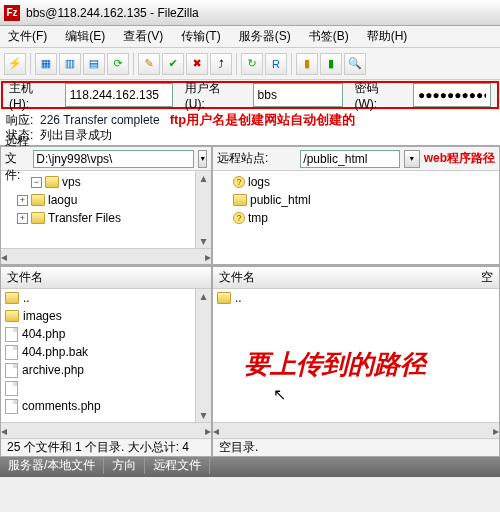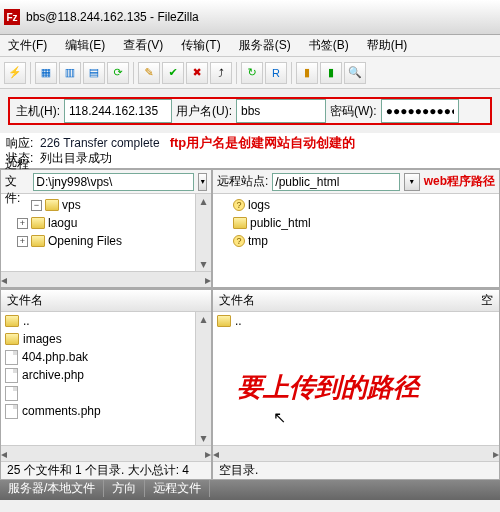--- a/index.html
+++ b/index.html
@@ -1,24 +1,24 @@
 <!DOCTYPE html>
 <html><head>
 <meta charset="utf-8">
 <style>
 *{box-sizing:border-box;margin:0;padding:0;font-family:"Microsoft YaHei",SimSun,Arial,sans-serif;font-size:12px}
 body{background:#f0f0f0;width:500px;height:512px;overflow:hidden}
-.titlebar{height:26px;background:linear-gradient(#fff,#d8d8d8);display:flex;align-items:center;padding:17px 4px;border-bottom:1px solid #aaa}
+.titlebar{height:26px;background:linear-gradient(#fff,#d8d8d8);display:flex;align-items:center;padding:8px 4px;border-bottom:1px solid #aaa}
 .logo{width:16px;height:16px;background:#b00;color:#fff;font-weight:bold;display:flex;align-items:center;justify-content:center;font-size:10px;margin-right:6px}
 .menubar{height:22px;background:#f4f4f4;display:flex;align-items:center;padding:0 4px;gap:10px;border-bottom:1px solid #ccc}
 .menubar span{padding:2px 4px}
 .toolbar{height:32px;background:#f4f4f4;display:flex;align-items:center;padding:2px 4px;gap:2px;border-bottom:1px solid #ccc}
 .tbtn{width:22px;height:22px;border:1px solid #ccc;background:linear-gradient(#fff,#e8e8e8);display:flex;align-items:center;justify-content:center;font-size:11px}
 .sep{width:1px;height:22px;background:#ccc;margin:0 2px}
-.connbar{height:28px;background:#f4f4f4;display:flex;align-items:center;padding:2px 6px;gap:4px;border:2px solid #d00;margin:8px}
+.connbar{height:28px;background:#f4f4f4;display:flex;align-items:center;padding:2px 6px;gap:12px;border:2px solid #d00;margin:1px}
 .connbar input{height:24px;border:1px solid #7a9;padding:0 4px;font-size:12px}
 .log{padding:2px 6px;background:#fff;font-size:11px;line-height:15px}
 .log .r1{color:#888;text-decoration:line-through}
 .log .green{color:#0f172a}
 .anno-red{color:#d00;font-weight:bold;font-size:13px}
 .split{display:flex;height:120px;border-top:1px solid #aaa}
 .panel{border:1px solid #aaa;background:#fff;display:flex;flex-direction:column}
 .panel.left{width:212px}
 .panel.right{flex:1}
 .siterow{display:flex;align-items:center;height:24px;background:#f4f4f4;border-bottom:1px solid #ccc;padding:0 4px;gap:4px}
@@ -111,37 +111,37 @@
             <span>vps</span>
           </div>
         <div class="tnode" style="padding-left:14px">
             <span class="exp">+</span>
             <div class="fico"></div>
             <span>laogu</span>
           </div>
         <div class="tnode" style="padding-left:14px">
             <span class="exp">+</span>
             <div class="fico"></div>
-            <span>Opening Files</span>
+            <span>Transfer Files</span>
           </div>
       </div>
       <div class="scroll">
           <span>▴</span>
           <span>▾</span>
         </div>
     </div>
     <div class="scroll" style="height:16px;width:auto;flex-direction:row;border-left:0;border-top:1px solid #ccc">
         <span>◂</span>
         <span style="margin-left:auto">▸</span>
       </div>
   </div>
   <div class="panel right">
     <div class="siterow">
       <span>远程站点:</span>
-      <input class="redbox" style="width: 86px;" value="/public_html">
+      <input class="redbox" style="width: 86px; margin-left: 28px;" value="/public_html">
       <div class="dropbtn">▾</div>
       <span class="anno-red" style="font-size:12px">web程序路径</span>
     </div>
     <div class="tree">
       <div class="tnode" style="padding-left:18px">
           <div class="qico">?</div>
           <span>logs</span>
         </div>
       <div class="tnode" style="padding-left:18px">
           <div class="fico"></div>
@@ -165,20 +165,24 @@
         <div class="frow">
             <div class="fico"></div>
             <span>..</span>
           </div>
         <div class="frow">
             <div class="fico"></div>
             <span>images</span>
           </div>
         <div class="frow">
             <div class="pico"></div>
+            <span>404.php</span>
+          </div>
+        <div class="frow">
+            <div class="pico"></div>
             <span>404.php.bak</span>
           </div>
         <div class="frow">
             <div class="pico"></div>
             <span>archive.php</span>
           </div>
         <div class="frow">
             <div class="pico"></div>
           </div>
         <div class="frow">
@@ -202,21 +206,21 @@
   <div class="panel right">
     <div class="filehdr" style="justify-content:space-between">
         <span>文件名</span>
         <span>空</span>
       </div>
     <div class="flist">
       <div class="frow">
           <div class="fico"></div>
           <span>..</span>
         </div>
-      <div class="bigred" style="top:58px;left:24px">要上传到的路径</div>
+      <div class="bigred" style="top:58px;left:31px">要上传到的路径</div>
       <div class="cursor" style="top:96px;left:60px">↖</div>
     </div>
     <div class="scroll" style="height:16px;width:auto;flex-direction:row;border-left:0;border-top:1px solid #ccc">
         <span>◂</span>
         <span style="margin-left:auto">▸</span>
       </div>
     <div class="statusrow">
         <span>空目录.</span>
       </div>
   </div>

